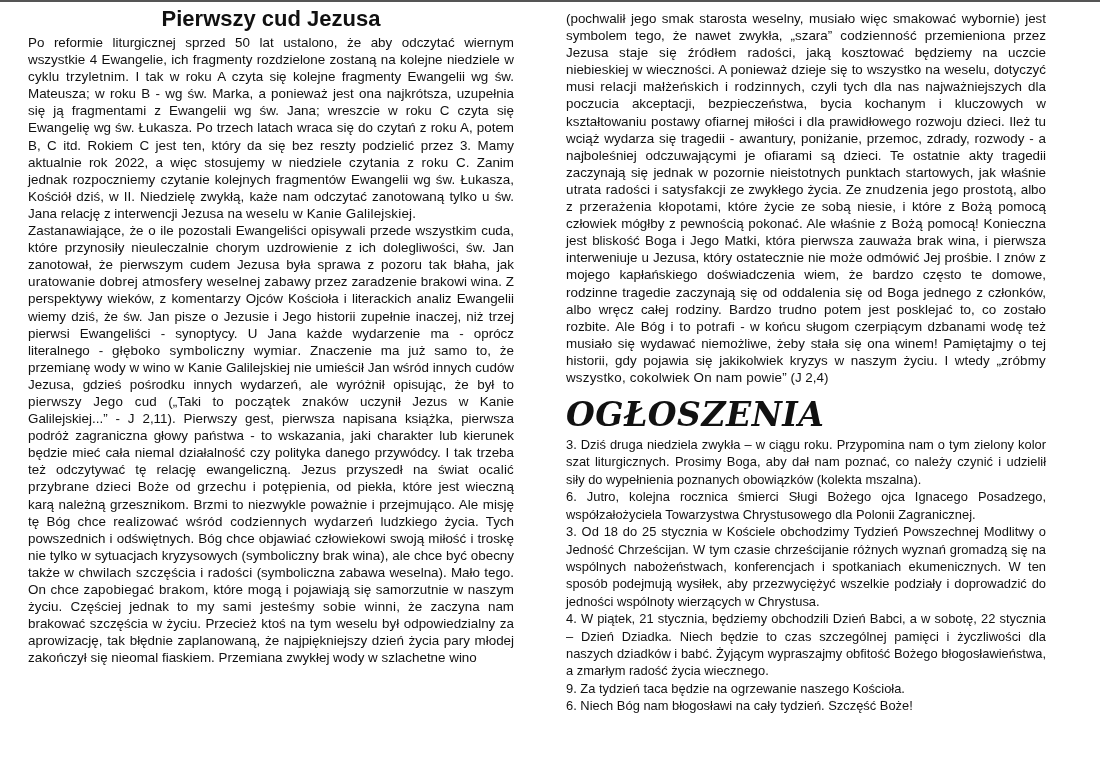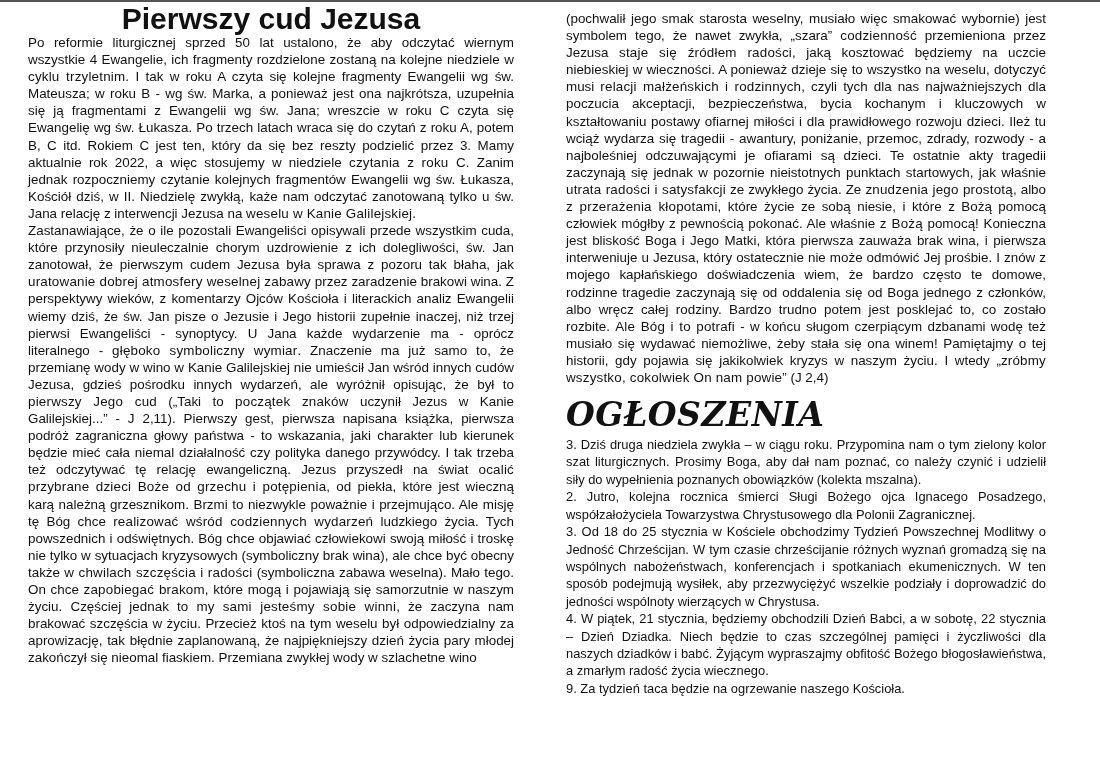--- a/index.html
+++ b/index.html
@@ -3,38 +3,39 @@
 <meta charset="utf-8">
 <style>
   html, body { margin: 0; padding: 0; background: #ffffff; }
   body { width: 1100px; height: 778px; overflow: hidden; position: relative; color: #111; font-family: "Liberation Sans", sans-serif; }
   .topbar { position: absolute; left: 0; top: 0; width: 1100px; height: 2px; background: #555; }
   .col { position: absolute; top: 0; font-size: 13.4px; line-height: 17.1px; text-align: justify; }
   .col.left { left: 28px; width: 486px; top: 5px; }
   .col.right { left: 566px; width: 480px; top: 10px; }
   .col p { margin: 0; }
   .col b { font-weight: normal; letter-spacing: 0.2px; }
-  h1.title { margin: 0 0 1px 0; font-size: 30px; line-height: 28px; text-align: center; font-weight: bold; }
+  h1.title { margin: 0 0 1px 0; font-size: 22px; line-height: 28px; text-align: center; font-weight: bold; }
   .ogl { font-family: "DejaVu Serif", serif; font-style: italic; font-weight: bold; font-size: 33px; line-height: 40px; margin: 9px 0 1px 0; letter-spacing: 0.5px; }
   .ann p { margin: 0; font-size: 12.9px; line-height: 17.4px; }
 </style>
 </head>
 <body>
 
 <div class="topbar"></div>
 
 <div class="col left">
   <h1 class="title">Pierwszy cud Jezusa</h1>
   <p><span>Po reformie liturgicznej sprzed 50 lat ustalono, że aby odczytać wiernym wszystkie 4 Ewangelie, ich fragmenty rozdzielone zostaną na kolejne niedziele </span><b>w cyklu trzyletnim</b><span>. I tak w roku A czyta się kolejne fragmenty Ewangelii wg św. Mateusza; w roku B - wg św. Marka, a ponieważ jest ona najkrótsza, uzupełnia się ją fragmentami z Ewangelii wg św. Jana; wreszcie w roku C czyta się Ewangelię wg św. Łukasza. Po trzech latach wraca się do czytań z roku A, potem B, C itd. Rokiem C jest ten, który da się bez reszty podzielić przez 3. Mamy aktualnie rok 2022, a więc stosuje­my w niedziele </span><b>czytania z roku C</b><span>. Zanim jednak rozpoczniemy czytanie kolejnych fragmentów Ewangelii wg św. Łukasza, Kościół dziś, w II. Nie­dzielę zwykłą, każe nam odczytać zanotowaną tylko u św. Jana relację z interwencji Jezusa na </span><b>weselu w Kanie Galilejskiej</b><span>.</span></p>
   <p><span>Zastanawiające, że o ile pozostali Ewangeliści opisywali przede wszystkim cuda, które przynosiły nieuleczalnie chorym uzdrowienie z ich dolegliwości, św. Jan zanotował, że pierwszym cudem Jezusa była sprawa z pozoru tak błaha, jak </span><b>uratowanie dobrej atmosfery weselnej zabawy</b><span> przez zara­dzenie brakowi wina. Z perspektywy wieków, z komentarzy Ojców Kościoła i literackich analiz Ewangelii wiemy dziś, że św. Jan pisze o Jezusie i Jego historii zupełnie inaczej, niż trzej pierwsi Ewangeliści - synoptycy. U Jana każde wydarzenie ma - oprócz literalnego - </span><b>głęboko symboliczny wy­miar</b><span>. Znaczenie ma już samo to, że przemianę wody w wino w Kanie Galilejskiej nie umieścił Jan wśród innych cudów Jezusa, gdzieś pośrodku innych wydarzeń, ale wyróżnił opisując, że był to </span><b>pierwszy Jego cud</b><span> („Taki to </span><b>początek znaków</b><span> uczynił Jezus w Kanie Galilejskiej...” - J 2,11). Pierwszy gest, pierwsza napisana książka, pierwsza podróż zagraniczna głowy państwa - to wskazania, jaki charakter lub kierunek będzie mieć cała niemal działalność czy polityka danego przywódcy. I tak trzeba też odczy­tywać tę relację ewangeliczną. Jezus przyszedł na świat </span><b>ocalić przybrane dzieci Boże od grzechu i potępienia</b><span>, od piekła, które jest wieczną karą należną grzesznikom. Brzmi to niezwykle poważnie i przejmująco. Ale mi­sję tę Bóg chce </span><b>realizować wśród codziennych wydarzeń</b><span> ludzkiego życia. Tych powszednich i odświętnych. Bóg chce objawiać człowiekowi swoją miłość i troskę nie tylko w sytuacjach kryzysowych (symboliczny brak wina), ale chce być obecny także </span><b>w chwilach szczęścia i radości</b><span> (sym­boliczna zabawa weselna). Mało tego. On chce </span><b>zapobiegać brakom</b><span>, które mogą i pojawiają się samorzutnie w naszym życiu. Częściej jednak to my </span><b>sami jesteśmy sobie winni</b><span>, że zaczyna nam brakować szczęścia w życiu. Przecież ktoś na tym weselu był odpowiedzialny za aprowizację, tak błędnie zaplanowaną, że najpiękniejszy dzień życia pary młodej zakończył się nieomal fiaskiem. Przemiana zwykłej wody w szlachetne wino</span></p>
 </div>
 
 <div class="col right">
   <p><span>(pochwalił jego smak starosta weselny, musiało więc smakować wybornie) jest symbolem tego, że nawet zwykła, „szara” </span><b>codzienność</b><span> przemieniona przez Jezusa </span><b>staje się źródłem radości</b><span>, jaką kosztować będziemy na uczcie niebieskiej w wieczności. A ponieważ dzieje się to wszystko na weselu, dotyczyć musi </span><b>relacji małżeńskich i rodzinnych</b><span>, czyli tych dla nas najważniejszych dla poczucia akceptacji, bezpieczeństwa, bycia kochanym i kluczowych w kształtowaniu postawy ofiarnej miłości i dla prawidłowego rozwoju dzieci. Ileż tu wciąż wydarza się tragedii - awantury, poniżanie, przemoc, zdrady, rozwody - a najboleśniej odczuwającymi je ofiarami są dzieci. Te ostatnie akty tragedii zaczynają się jednak w pozornie nieistotnych punktach startowych, jak właśnie </span><b>utrata radości i satysfakcji</b><span> ze zwykłego życia. Ze </span><b>znudzenia jego prostotą</b><span>, albo </span><b>z przerażenia kłopotami</b><span>, które życie ze sobą niesie, i które z Bożą pomocą człowiek mógłby z pewnością pokonać. Ale właśnie </span><b>z Bożą</b><span> pomocą! Konieczna jest bliskość Boga i Jego Matki, która pierwsza zauważa brak wina, i pierwsza interweniuje u Jezusa, który ostatecznie nie może odmówić Jej prośbie. I znów z mojego kapłańskiego doświadczenia wiem, że bardzo często te domowe, rodzinne tragedie zaczynają się od oddalenia się od Boga jedne­go z członków, albo wręcz całej rodziny. Bardzo trudno potem jest posklejać to, co zostało rozbite. </span><b>Ale Bóg i to potrafi</b><span> - w końcu sługom czerpiącym dzbanami wodę też musiało się wydawać niemożliwe, żeby stała się ona winem! Pamiętajmy o tej historii, gdy pojawia się jakikolwiek kryzys w na­szym życiu. I wtedy „</span><b>zróbmy wszystko, cokolwiek On nam powie</b><span>” (J 2,4)</span></p>
   <div class="ogl">OGŁOSZENIA</div>
   <div class="ann">
     <p>3. Dziś druga niedziela  zwykła – w ciągu roku. Przypomina nam o tym zielony kolor szat liturgicznych. Prosimy Boga, aby dał nam poznać, co należy czynić i udzielił siły do wypełnienia poznanych obowiązków (kolekta mszalna).</p>
-    <p>2. Jutro, kolejna rocznica śmierci Sługi Bożego ojca Ignacego Posadzego, współzałożyciela Towarzystwa Chrystusowego dla Polonii Zagranicznej.</p>
+    <p>6. Jutro, kolejna rocznica śmierci Sługi Bożego ojca Ignacego Posadzego, współzałożyciela Towarzystwa Chrystusowego dla Polonii Zagranicznej.</p>
     <p>3. Od 18 do 25 stycznia w Kościele obchodzimy Tydzień Powszechnej Modlitwy o Jedność Chrześcijan. W tym czasie chrześcijanie różnych wyznań gromadzą się na wspólnych nabożeństwach, konferencjach i spotkaniach ekumenicznych. W ten sposób podejmują wysiłek, aby przezwyciężyć wszelkie podziały i doprowadzić do jedności wspólnoty wierzących w Chrystusa.</p>
     <p>4. W piątek, 21 stycznia, będziemy obchodzili Dzień Babci, a w sobotę, 22 stycznia – Dzień Dziadka. Niech będzie to czas szczególnej pamięci i życzliwości dla naszych dziadków i babć. Żyjącym wypraszajmy obfitość Bożego błogosławieństwa, a zmarłym radość życia wiecznego.</p>
     <p>9. Za tydzień taca będzie na ogrzewanie naszego Kościoła.</p>
+    <p>6. Niech Bóg nam błogosławi na cały tydzień. Szczęść Boże!</p>
   </div>
 </div>
 
 </body></html>

